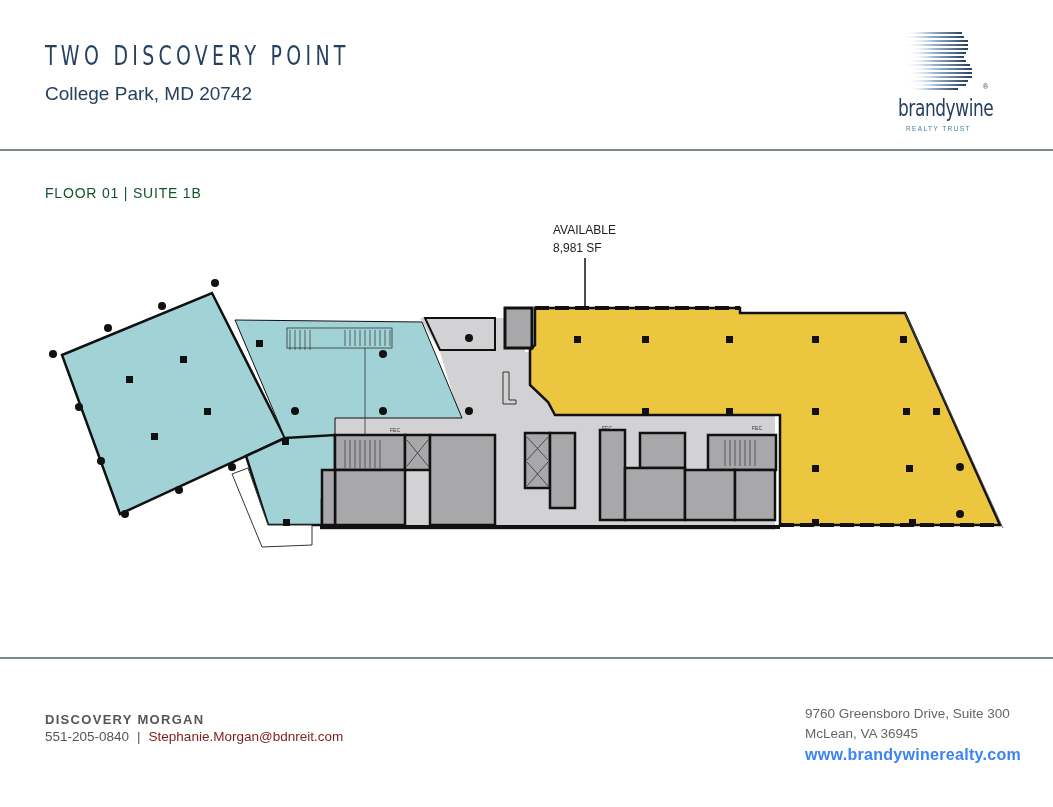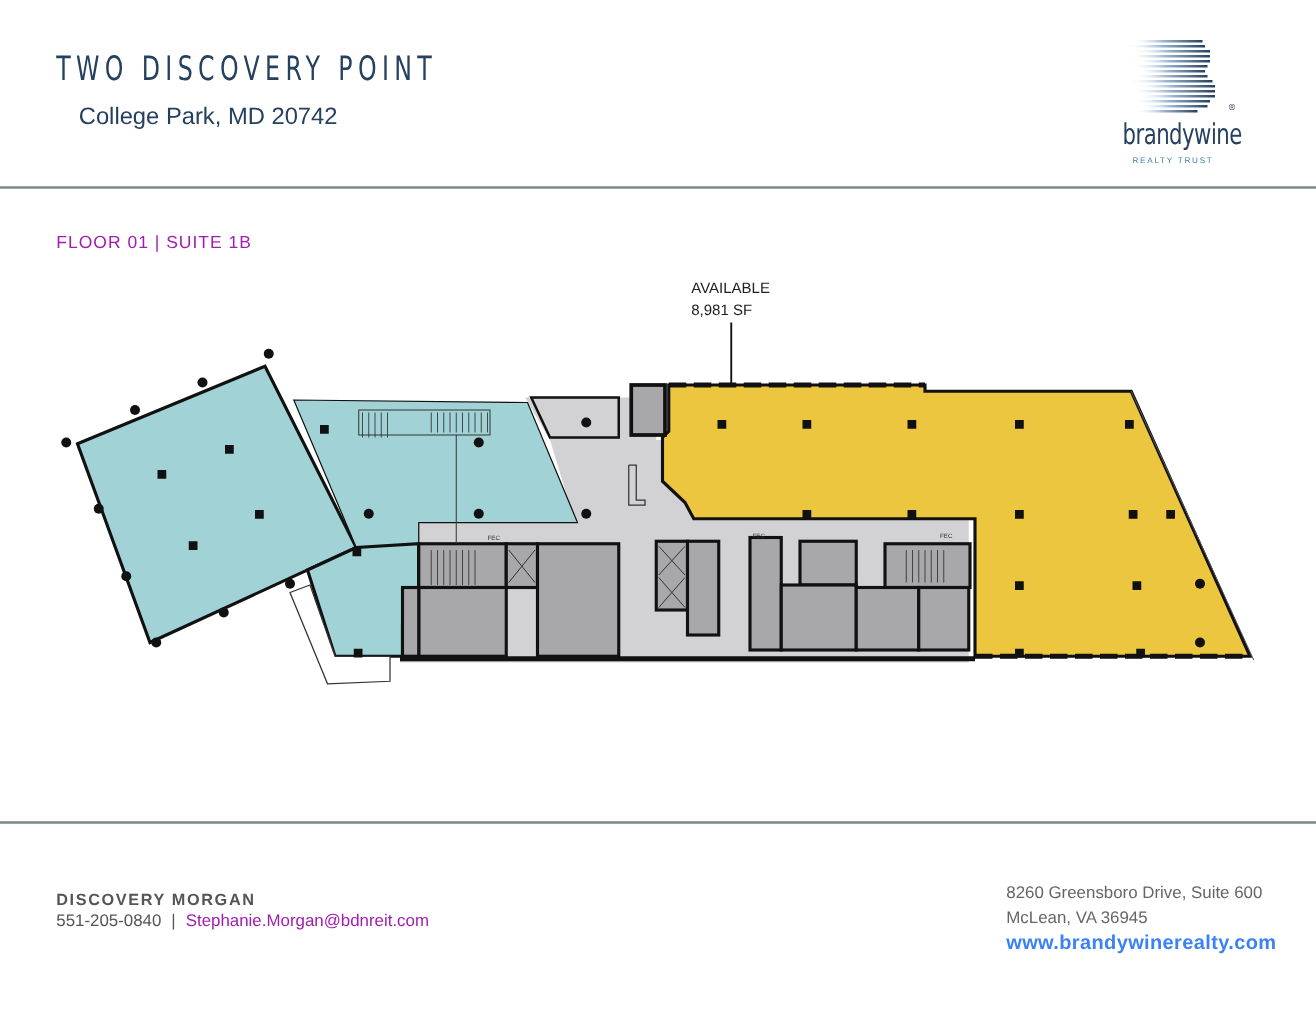--- a/index.html
+++ b/index.html
@@ -1,30 +1,30 @@
 <!DOCTYPE html>
 <html><head>
 <meta charset="utf-8">
 <style>
   html, body { margin:0; padding:0; background:#ffffff; }
   body { width:1053px; height:807px; position:relative; overflow:hidden; font-family:"Liberation Sans", sans-serif; }
   .title { position:absolute; left:45px; top:40px; font-family:"DejaVu Sans Condensed","DejaVu Sans", sans-serif; font-size:27px; letter-spacing:5.5px; color:#26405f; transform:scaleX(0.78); transform-origin:left top; white-space:nowrap; font-weight:normal; }
-  .subtitle { position:absolute; left:63px; top:83px; font-size:19px; color:#26405f; }
+  .subtitle { position:absolute; left:45px; top:83px; font-size:19px; color:#26405f; }
   .logo { position:absolute; left:896px; top:28px; width:94px; height:110px; }
   .logo-word { position:absolute; left:898px; top:95px; font-family:"DejaVu Sans Condensed","DejaVu Sans", sans-serif; font-size:23px; color:#26405f; letter-spacing:-0.5px; transform:scaleX(0.82); transform-origin:left top; white-space:nowrap; }
   .logo-sub { position:absolute; left:906px; top:125px; font-size:6.5px; color:#3f7fa3; letter-spacing:1.4px; white-space:nowrap; }
   .logo-reg { position:absolute; left:983px; top:83px; font-size:7px; color:#26405f; }
   .rule { position:absolute; left:0; width:1053px; height:2px; background:#788a8c; }
-  .floor-label { position:absolute; left:45px; top:185px; font-size:14px; color:#a21caf; letter-spacing:0.8px; }
+  .floor-label { position:absolute; left:45px; top:185px; font-size:14px; color:#14532d; letter-spacing:0.8px; }
   .avail { position:absolute; left:553px; top:221px; font-size:12px; color:#222; line-height:18px; }
   .plan { position:absolute; left:0; top:0; }
   .contact-name { position:absolute; left:45px; top:712px; font-size:13px; font-weight:bold; color:#555; letter-spacing:1.3px; }
   .contact-line { position:absolute; left:45px; top:729px; font-size:13.5px; color:#555; white-space:nowrap; }
   .contact-line .sep { margin:0 8px; }
-  .contact-line .email { color:#a21caf; }
+  .contact-line .email { color:#7f1d1d; }
   .addr { position:absolute; left:805px; font-size:13.5px; color:#666; white-space:nowrap; }
   .web { position:absolute; left:805px; top:746px; font-size:16px; font-weight:bold; color:#3b82f6; white-space:nowrap; letter-spacing:0.3px; }
 </style>
 </head>
 <body>
 
 <div class="title">TWO DISCOVERY POINT</div>
 <div class="subtitle">College Park, MD 20742</div>
 
 <svg class="logo" viewBox="0 0 94 110" width="94" height="110">
@@ -202,15 +202,15 @@
   </g>
 </svg>
 
 <div class="rule" style="top:657px;"></div>
 
 <div class="contact-name">DISCOVERY MORGAN</div>
 <div class="contact-line">
   <span>551-205-0840</span><span class="sep">|</span><span class="email">Stephanie.Morgan@bdnreit.com</span>
 </div>
 
-<div class="addr" style="top:706px;">8260 Greensboro Drive, Suite 600</div>
+<div class="addr" style="top:706px;">9760 Greensboro Drive, Suite 300</div>
 <div class="addr" style="top:726px;">McLean, VA 36945</div>
 <div class="web">www.brandywinerealty.com</div>
 
 </body></html>

